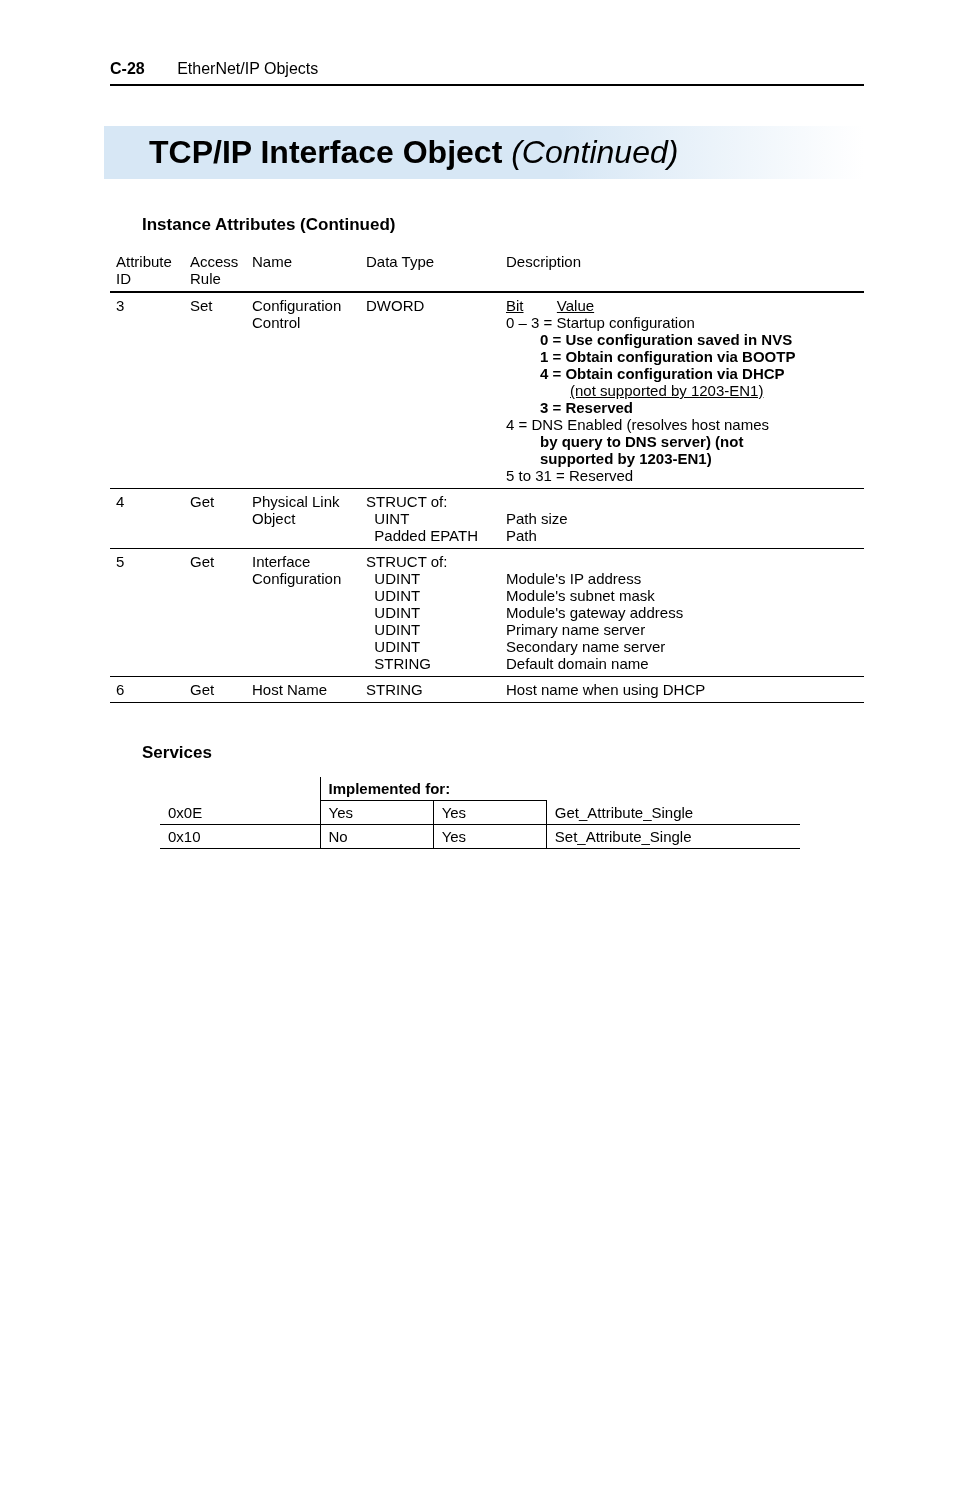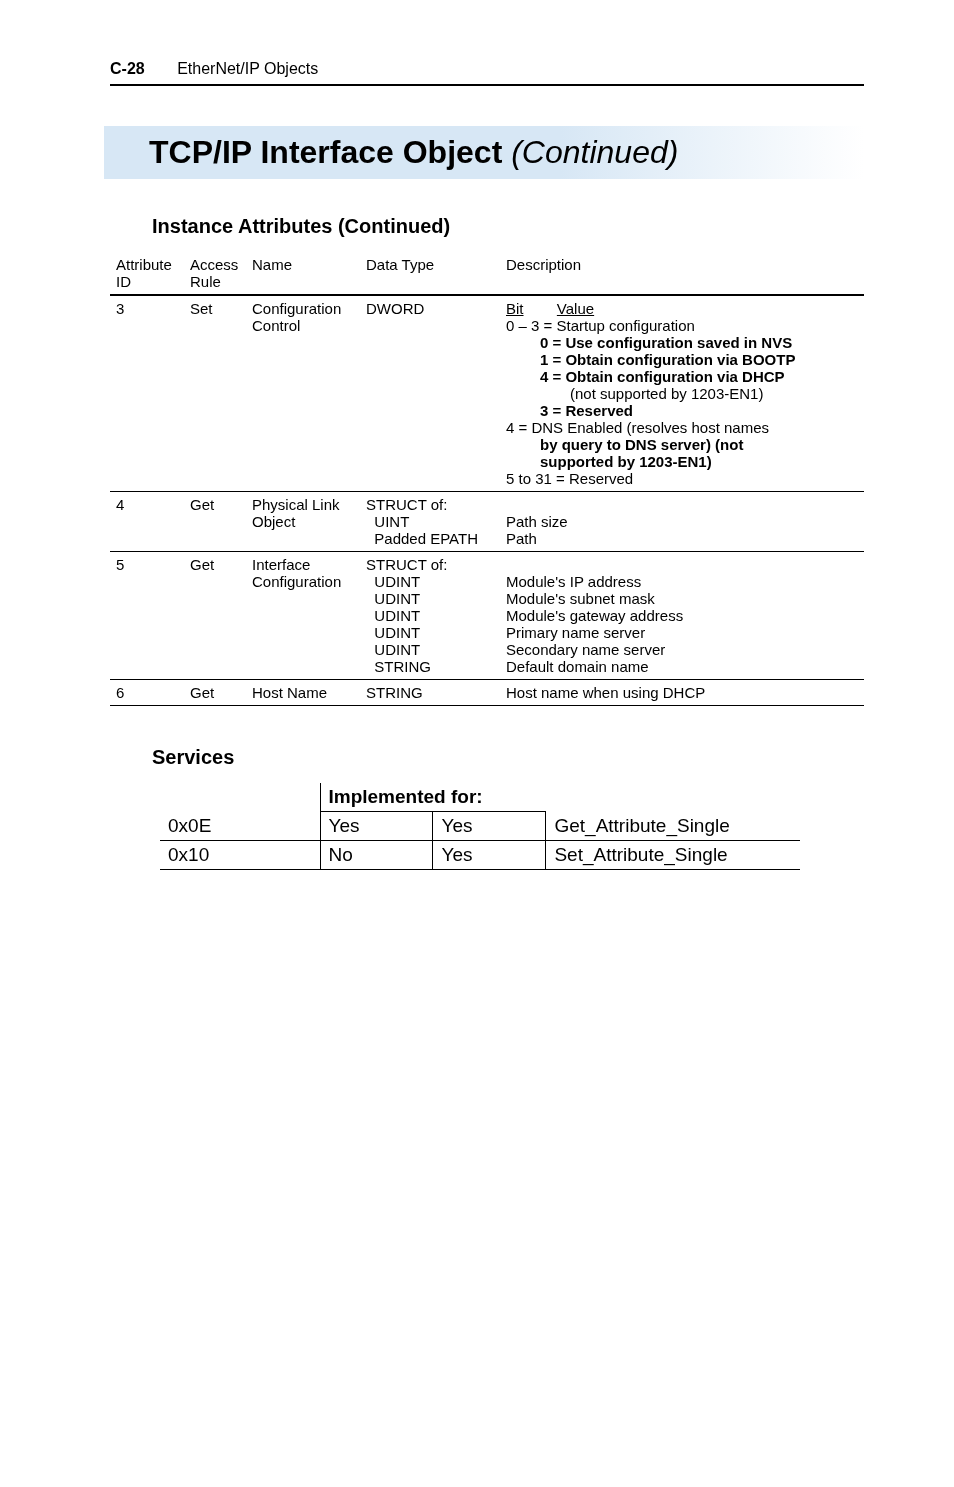--- a/index.html
+++ b/index.html
@@ -37,23 +37,23 @@
   .title-text {
     font-size: 32px;
     font-weight: bold;
     margin-left: 41px;
   }
   .title-text .cont {
     font-weight: normal;
     font-style: italic;
   }
   .section-heading {
-    font-size: 20px;
+    font-size: 17px;
     font-weight: bold;
-    margin-left: 42px;
+    margin-left: 32px;
     margin-bottom: 14px;
   }
   table.data {
     border-collapse: collapse;
     width: 100%;
     font-size: 15px;
   }
   table.data th, table.data td {
     text-align: left;
     vertical-align: top;
@@ -66,26 +66,26 @@
   table.data tbody td {
     border-bottom: 1px solid #000;
   }
   .col-attr { width: 74px; }
   .col-access { width: 62px; }
   .col-name { width: 114px; }
   .col-dtype { width: 140px; }
   .desc-line { white-space: pre; }
   .underline { text-decoration: underline; }
   .indent1 { padding-left: 34px; display: block; font-weight: bold; }
-  .indent2 { padding-left: 64px; display: block; }
+  .indent2 { padding-left: 64px; display: block; text-decoration: underline; }
 
   .services-block { margin-top: 40px; }
   table.services {
     border-collapse: collapse;
-    font-size: 19px;
+    font-size: 15px;
     margin-left: 50px;
     width: 640px;
   }
   table.services th, table.services td {
     text-align: left;
     vertical-align: top;
     padding: 3px 8px;
   }
   table.services .group-head th {
     border-bottom: 1px solid #000;

